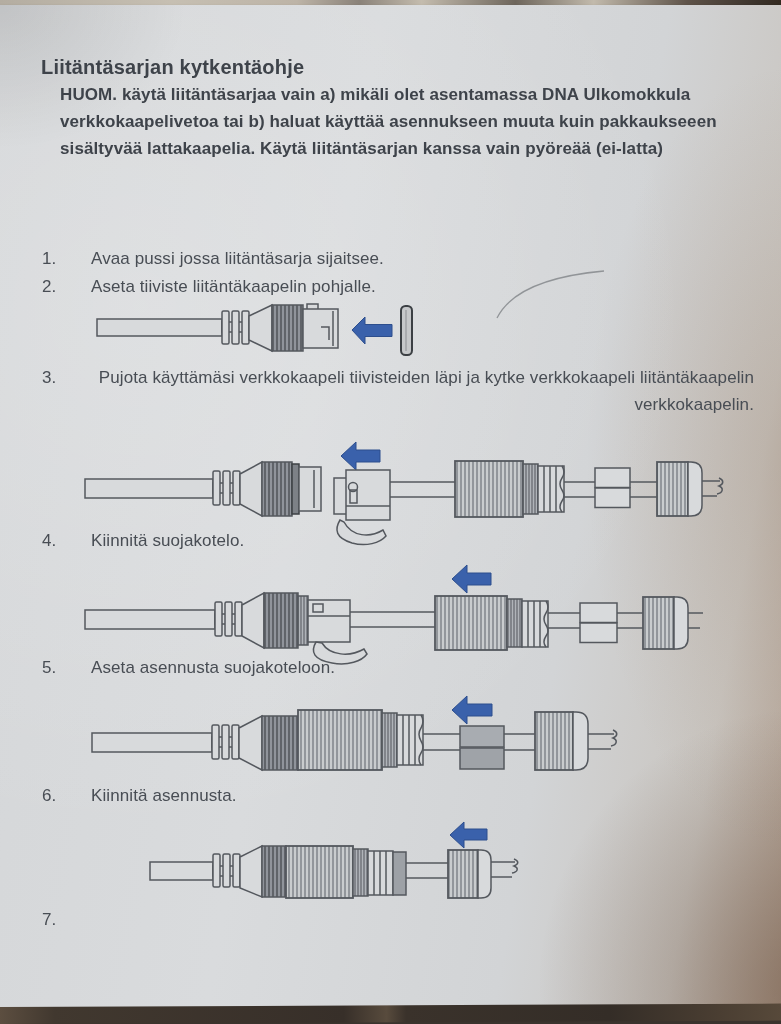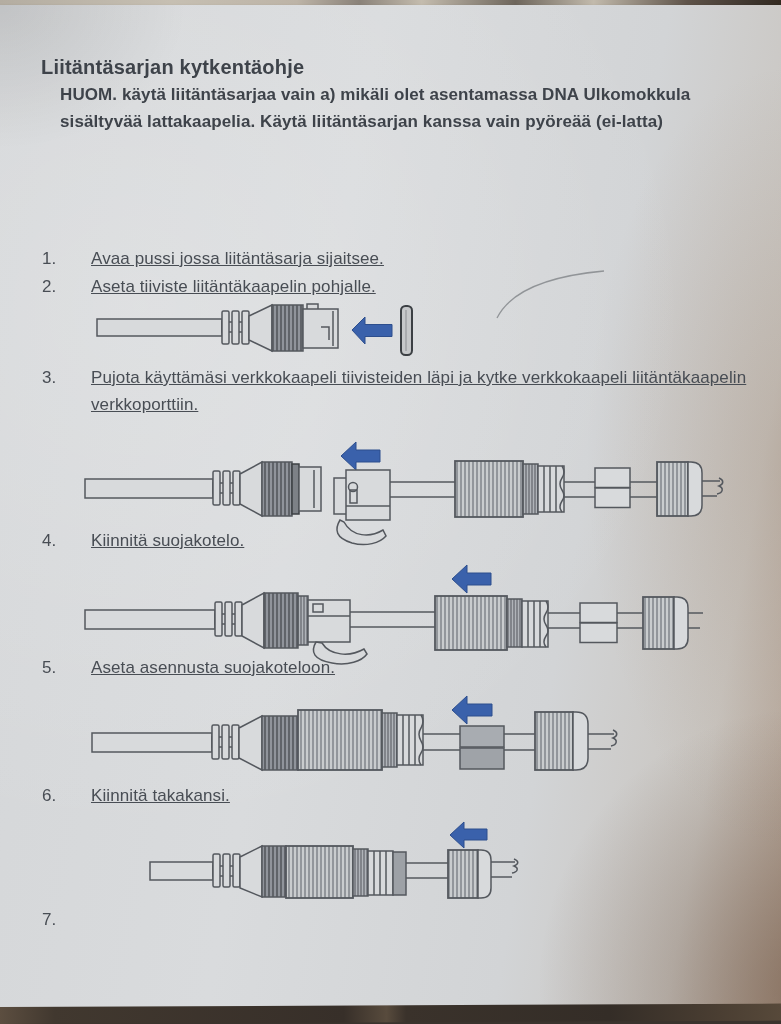--- a/index.html
+++ b/index.html
@@ -34,22 +34,22 @@
   .intro{position:absolute;left:40px;top:81px;margin-left:20px;}
   .intro div{
     height:27px;line-height:27px;font-size:17px;font-weight:700;color:#3e434a;
     letter-spacing:.1px;white-space:nowrap;
   }
   .step{
     position:absolute;left:42px;width:712px;display:flex;
     font-size:17px;color:#484d54;line-height:27px;letter-spacing:.1px;
   }
   .step .num{width:49px;flex:none;}
-  .step .txt{flex:1;text-decoration:underline;}
-  .step .txt div{white-space:nowrap;}
+  .step .txt{flex:1;}
+  .step .txt div{white-space:nowrap;text-align:right;}
   svg{position:absolute;overflow:visible;}
   .part{fill:#d8dadc;stroke:#54585e;stroke-width:1.5;}
   .ln{fill:none;stroke:#54585e;stroke-width:1.5;}
   .arrow{fill:#3a61ab;stroke:#2d4e8d;stroke-width:1;}
   .sealshade1{fill:#a8acb1;stroke:#54585e;stroke-width:1.5;}
   .sealshade2{fill:#9fa3a8;stroke:#54585e;stroke-width:1.5;}
   .darkband{fill:#7d8187;stroke:#3c4044;stroke-width:1.5;}
   .pen{fill:none;stroke:#85888c;stroke-width:1.3;opacity:.85;}
 </style>
 </head>
@@ -73,20 +73,21 @@
       <rect width="3" height="8" fill="#b0b4b9"></rect>
         <line x1="1" y1="0" x2="1" y2="8" stroke="#61646a" stroke-width="1.2"></line>
     </pattern>
   </defs>
 </svg>
 
 <div class="heading">Liitäntäsarjan kytkentäohje</div>
 
 <div class="intro">
   <div>HUOM. käytä liitäntäsarjaa vain a) mikäli olet asentamassa DNA Ulkomokkula</div>
+  <div>verkkokaapelivetoa tai b) haluat käyttää asennukseen muuta kuin pakkaukseeen</div>
   <div>sisältyvää lattakaapelia. Käytä liitäntäsarjan kanssa vain pyöreää (ei-latta)</div>
 </div>
 
 <div class="step" style="top:245px">
   <span class="num">1.</span>
   <span class="txt">Avaa pussi jossa liitäntäsarja sijaitsee.</span>
 </div>
 <div class="step" style="top:273px">
   <span class="num">2.</span>
   <span class="txt">Aseta tiiviste liitäntäkaapelin pohjalle.</span>
@@ -116,21 +117,21 @@
   <g>
     <rect x="401" y="306" width="11" height="49" rx="4.5" fill="#c6c8ca" stroke="#3c4044" stroke-width="2"></rect>
     <line x1="406" y1="310" x2="406" y2="351" stroke="#9fa2a5" stroke-width="1.5"></line>
   </g>
 </svg>
 
 <div class="step" style="top:364px">
   <span class="num">3.</span>
   <span class="txt">
     <div>Pujota käyttämäsi verkkokaapeli tiivisteiden läpi ja kytke verkkokaapeli liitäntäkaapelin</div>
-    <div>verkkoporttiin.</div>
+    <div>verkkokaapelin.</div>
   </span>
 </div>
 
 <svg style="left:75px;top:435px" width="660" height="105" viewBox="75 435 660 105">
   <rect class="part" x="85" y="479" width="128" height="19"></rect>
   <g>
     <rect class="part" x="213" y="483" width="27" height="10"></rect>
     <rect class="part" x="213" y="471" width="7" height="34" rx="1.5"></rect>
     <rect class="part" x="223" y="471" width="7" height="34" rx="1.5"></rect>
     <rect class="part" x="233" y="471" width="7" height="34" rx="1.5"></rect>
@@ -276,21 +277,21 @@
   </g>
   <g>
     <line class="ln" x1="588" y1="734" x2="614" y2="734"></line>
     <line class="ln" x1="588" y1="749" x2="611" y2="749"></line>
     <path class="ln" d="M613,730 c5,2 5,6 0,8 c5,2 4,7 -2,8"></path>
   </g>
 </svg>
 
 <div class="step" style="top:782px">
   <span class="num">6.</span>
-  <span class="txt">Kiinnitä takakansi.</span>
+  <span class="txt">Kiinnitä asennusta.</span>
 </div>
 
 <svg style="left:140px;top:815px" width="400" height="92" viewBox="140 815 400 92">
   <rect class="part" x="150" y="862" width="63" height="18"></rect>
   <g>
     <rect class="part" x="213" y="866" width="27" height="10"></rect>
     <rect class="part" x="213" y="854" width="7" height="33" rx="1.5"></rect>
     <rect class="part" x="223" y="854" width="7" height="33" rx="1.5"></rect>
     <rect class="part" x="233" y="854" width="7" height="33" rx="1.5"></rect>
   </g>

